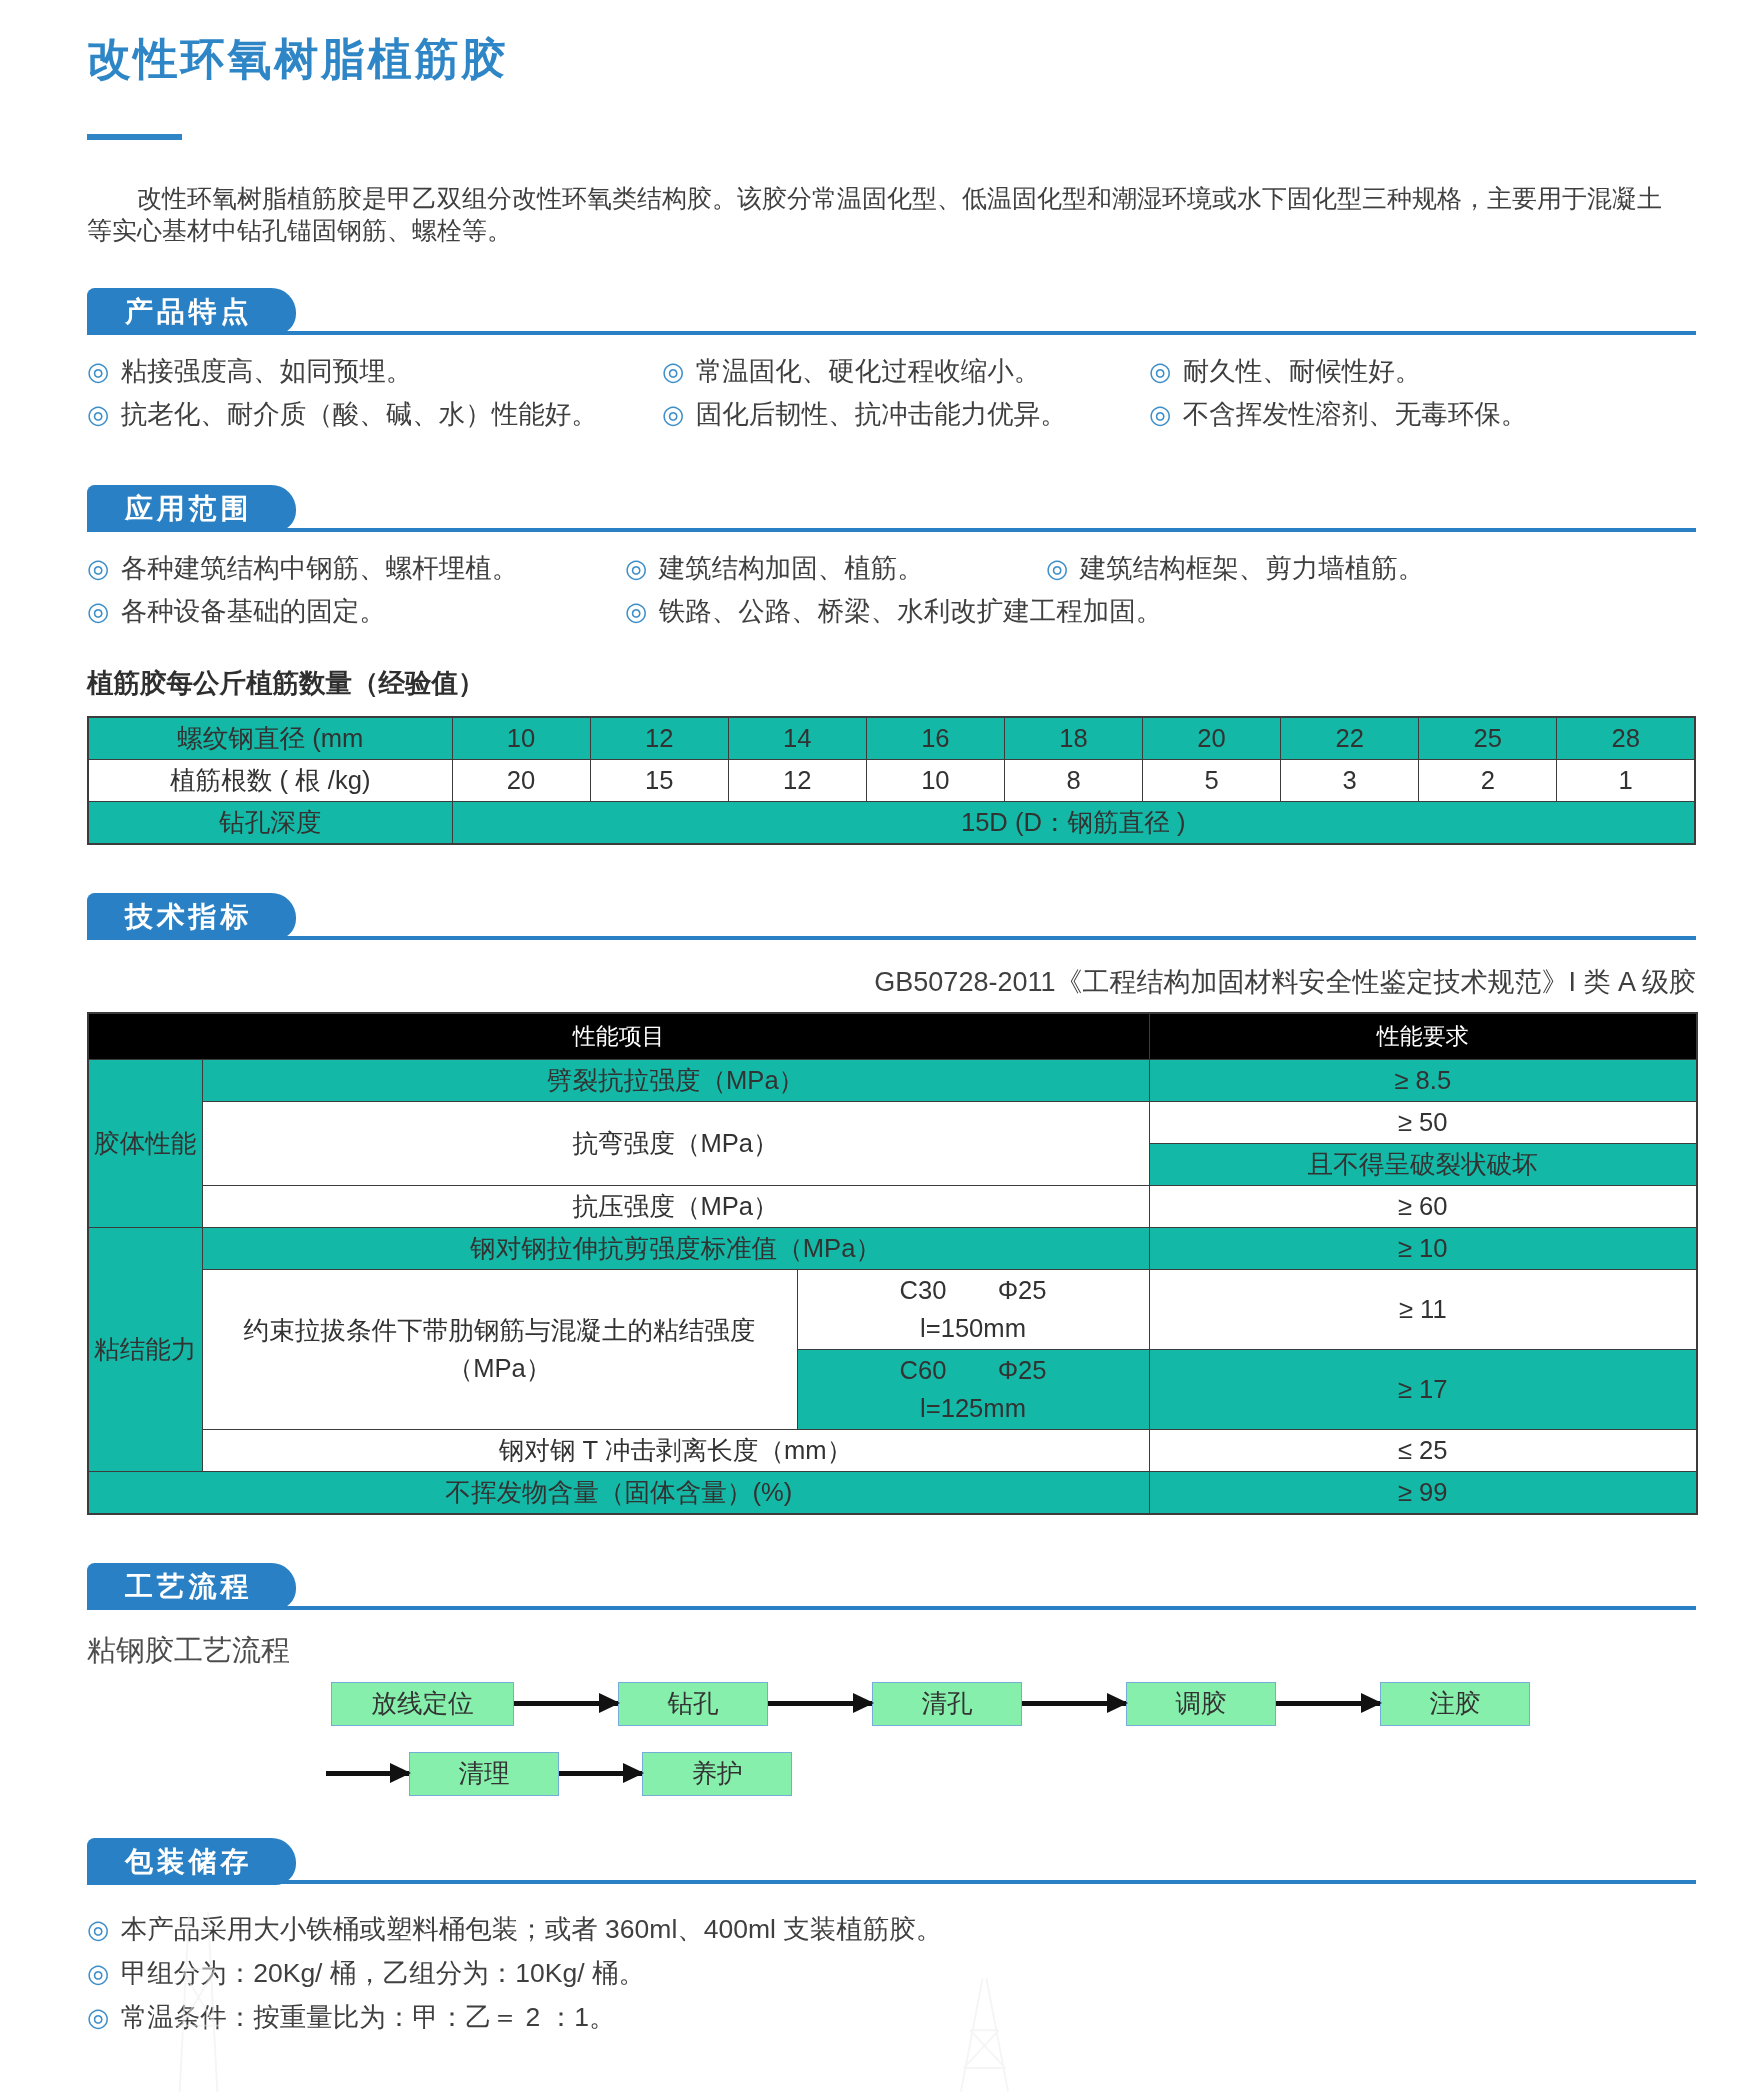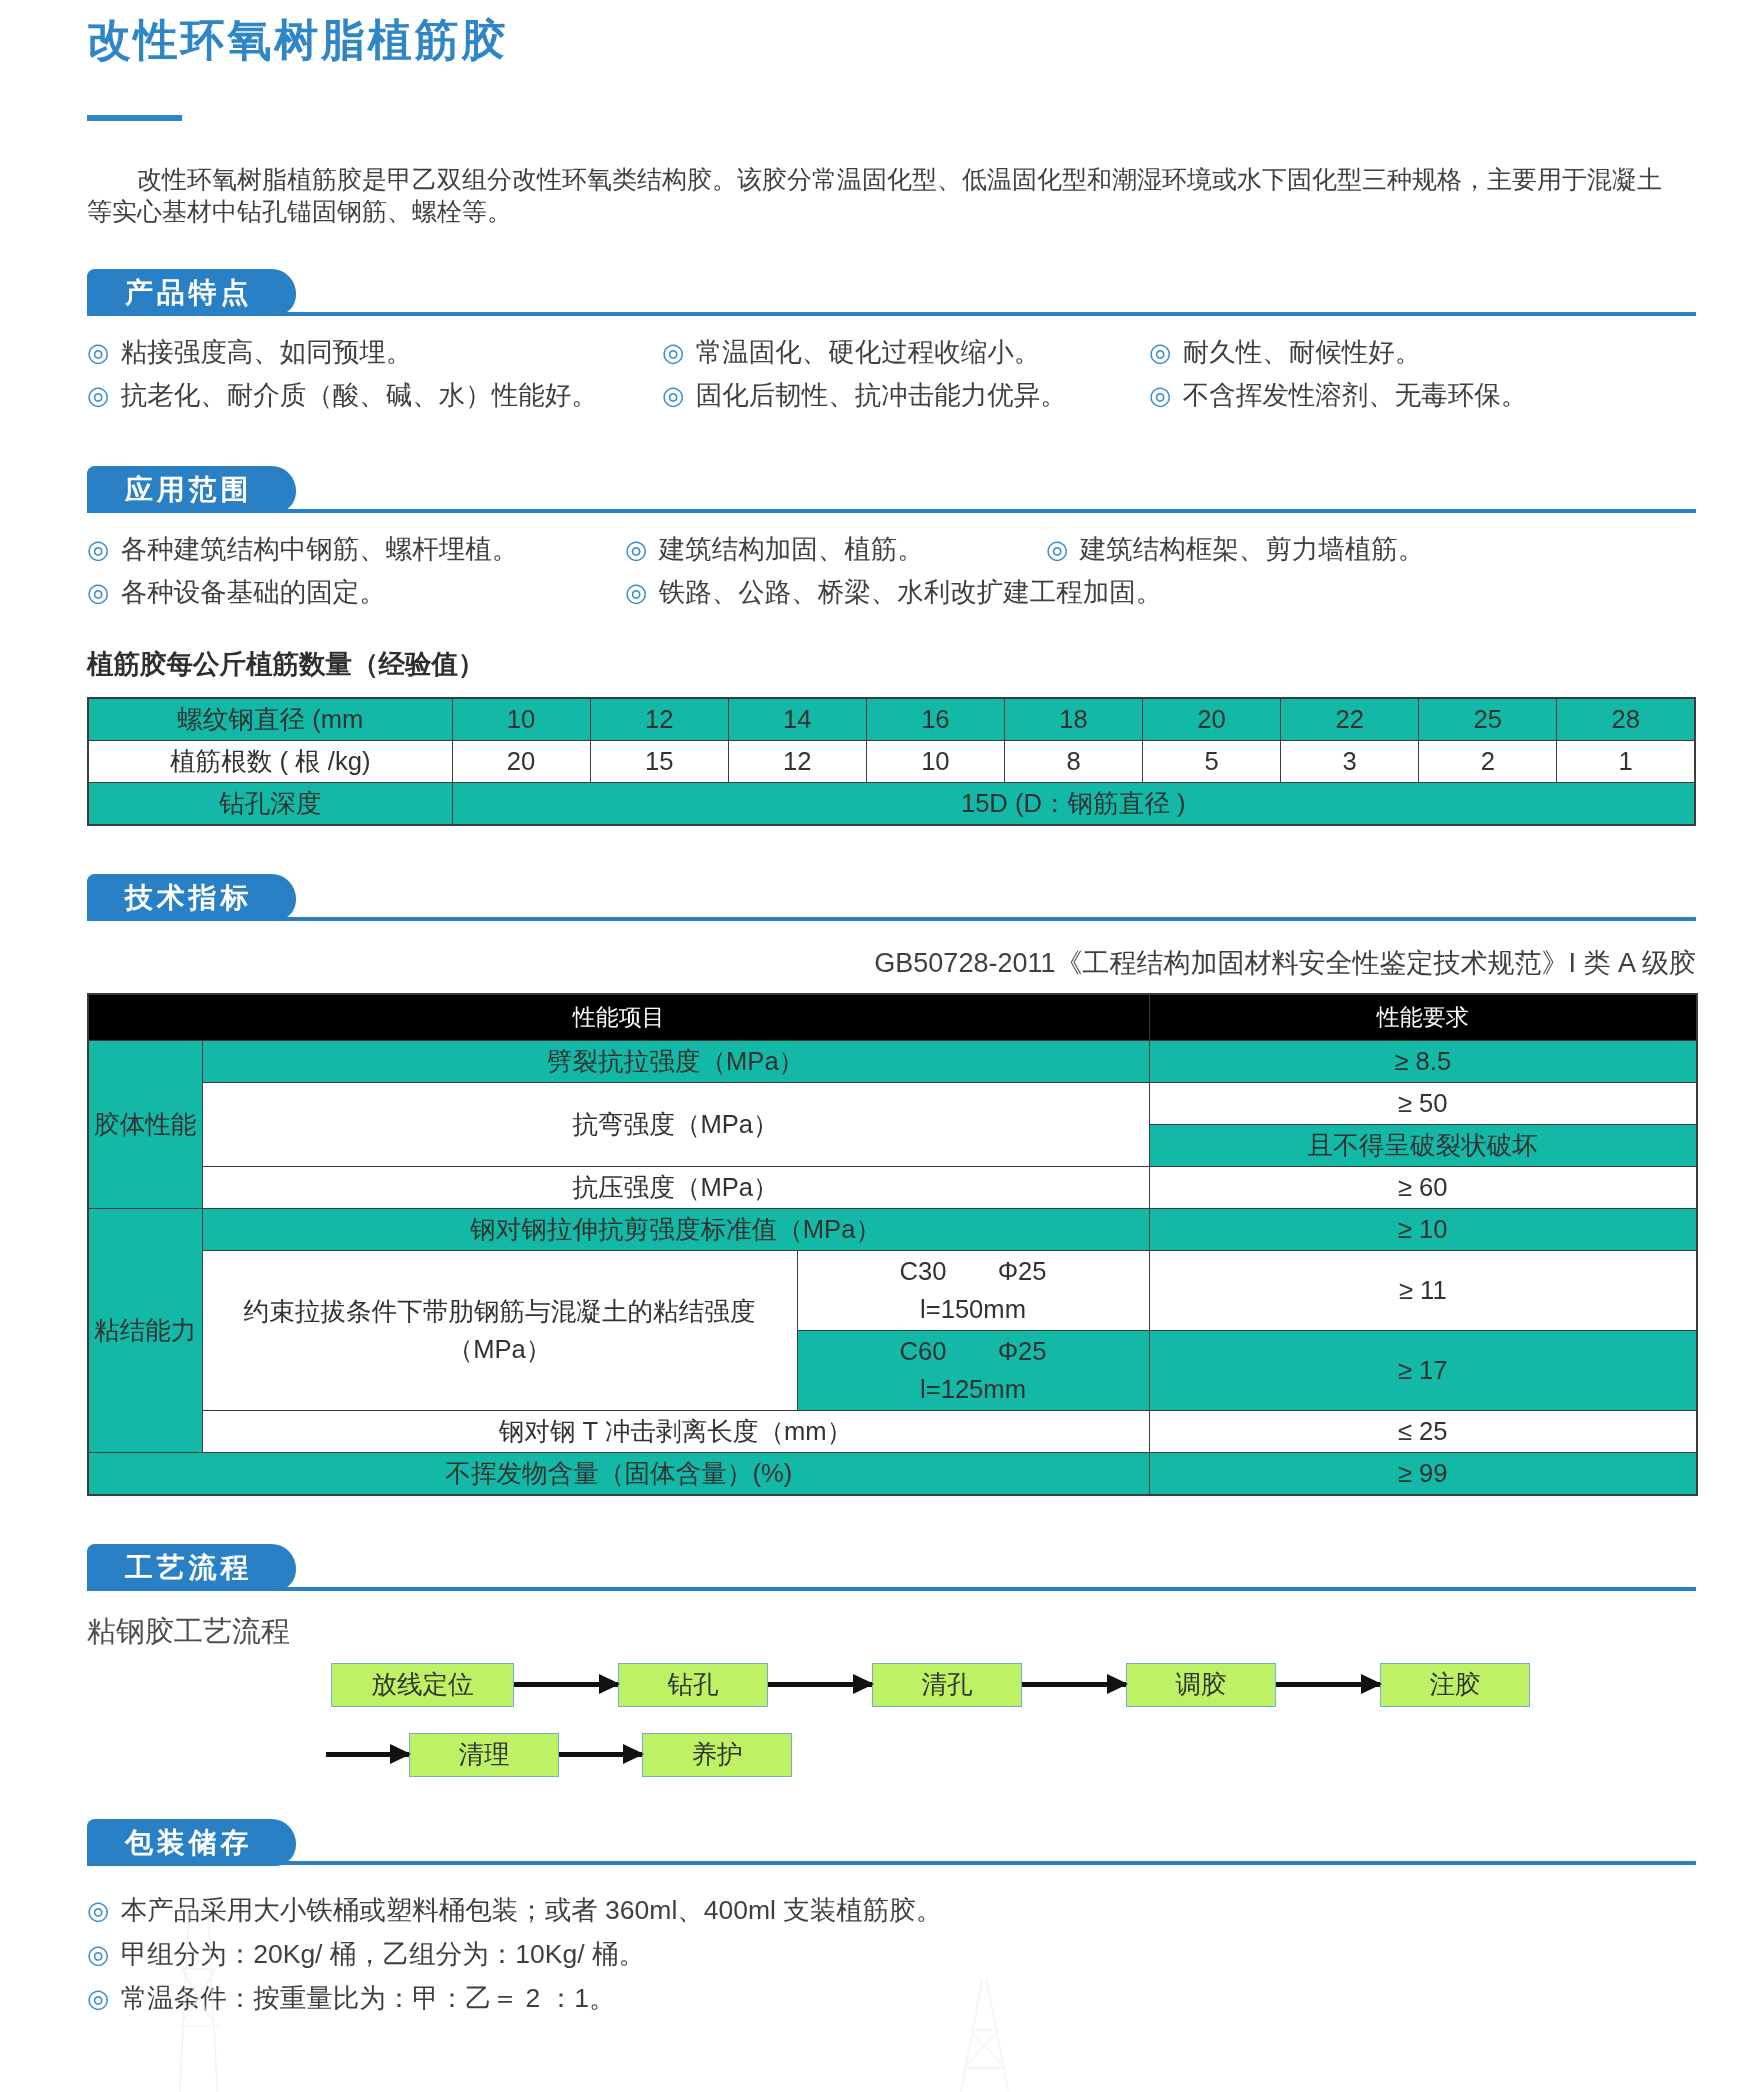--- a/index.html
+++ b/index.html
@@ -9,21 +9,21 @@
     width:1759px;height:2092px;
     background:#ffffff;
     overflow:hidden;
     font-family:"Liberation Sans","DejaVu Sans",sans-serif;
     color:#3d3d3d;
   }
   .content{margin-left:87px;width:1609px;position:relative;}
 
   
   .doc-title{
-    margin:0;padding-top:11px;
+    margin:0;padding-top:30px;
     font-size:44px;font-weight:bold;letter-spacing:2.8px;
     color:#2e86c6;
   }
   .title-dash{margin-top:45px;width:95px;height:5.7px;background:#2e86c6;}
 
   .intro{margin-top:42px;font-size:25px;line-height:32px;color:#3f3f3f;}
   .intro .line1{text-indent:2em;}
 
   
   .section-head{position:relative;height:47px;border-bottom:4.7px solid #2980c4;}
@@ -58,21 +58,21 @@
   .spec{margin-top:11.4px;border:2.8px solid #3c3c3c;}
   .spec td{line-height:38px;}
   .spec .head{background:#000000;color:#ffffff;height:45px;font-size:23px;}
   .spec .tall{height:79px;}
 
   
   .flow-label{margin-top:21px;font-size:29px;color:#4c4c4c;}
   .flow-row{display:flex;align-items:center;margin-left:244px;margin-top:9.5px;height:47px;}
   .flow-row2{margin-left:239px;margin-top:23px;}
   .fbox{
-    height:44px;border:1.9px solid #74aed6;background:#bef264;
+    height:44px;border:1.9px solid #74aed6;background:#86efac;
     display:flex;align-items:center;justify-content:center;
     font-size:25.6px;color:#333;box-sizing:border-box;
   }
   .w1{width:183px;} .w2{width:150px;}
   .arrow{position:relative;width:104px;height:4.7px;background:#111;margin:0 0;flex:0 0 auto;}
   .arrow::after{
     content:"";position:absolute;right:-1.9px;top:-8.5px;
     border-left:21px solid #111;border-top:10.4px solid transparent;border-bottom:10.4px solid transparent;
   }
   .arrow.short{width:83px;}

